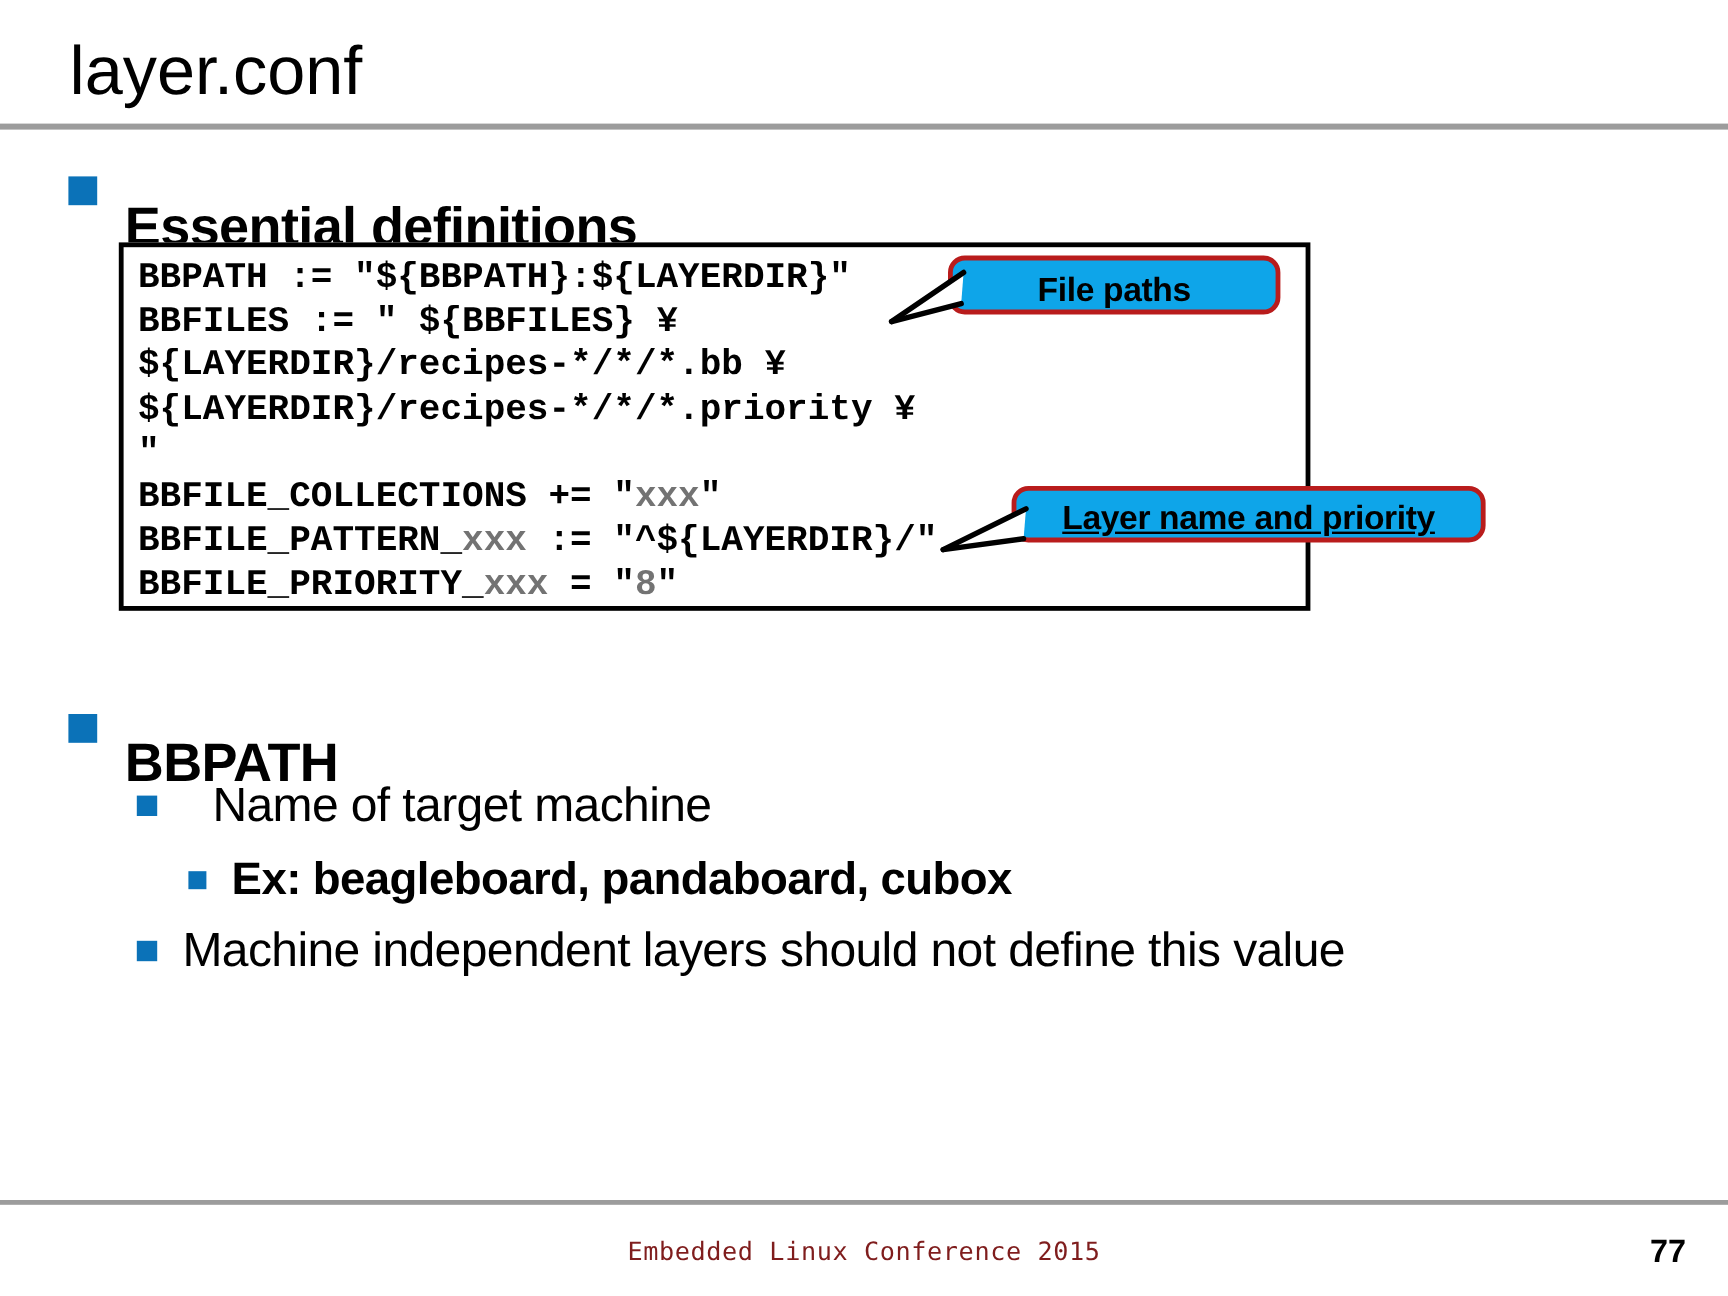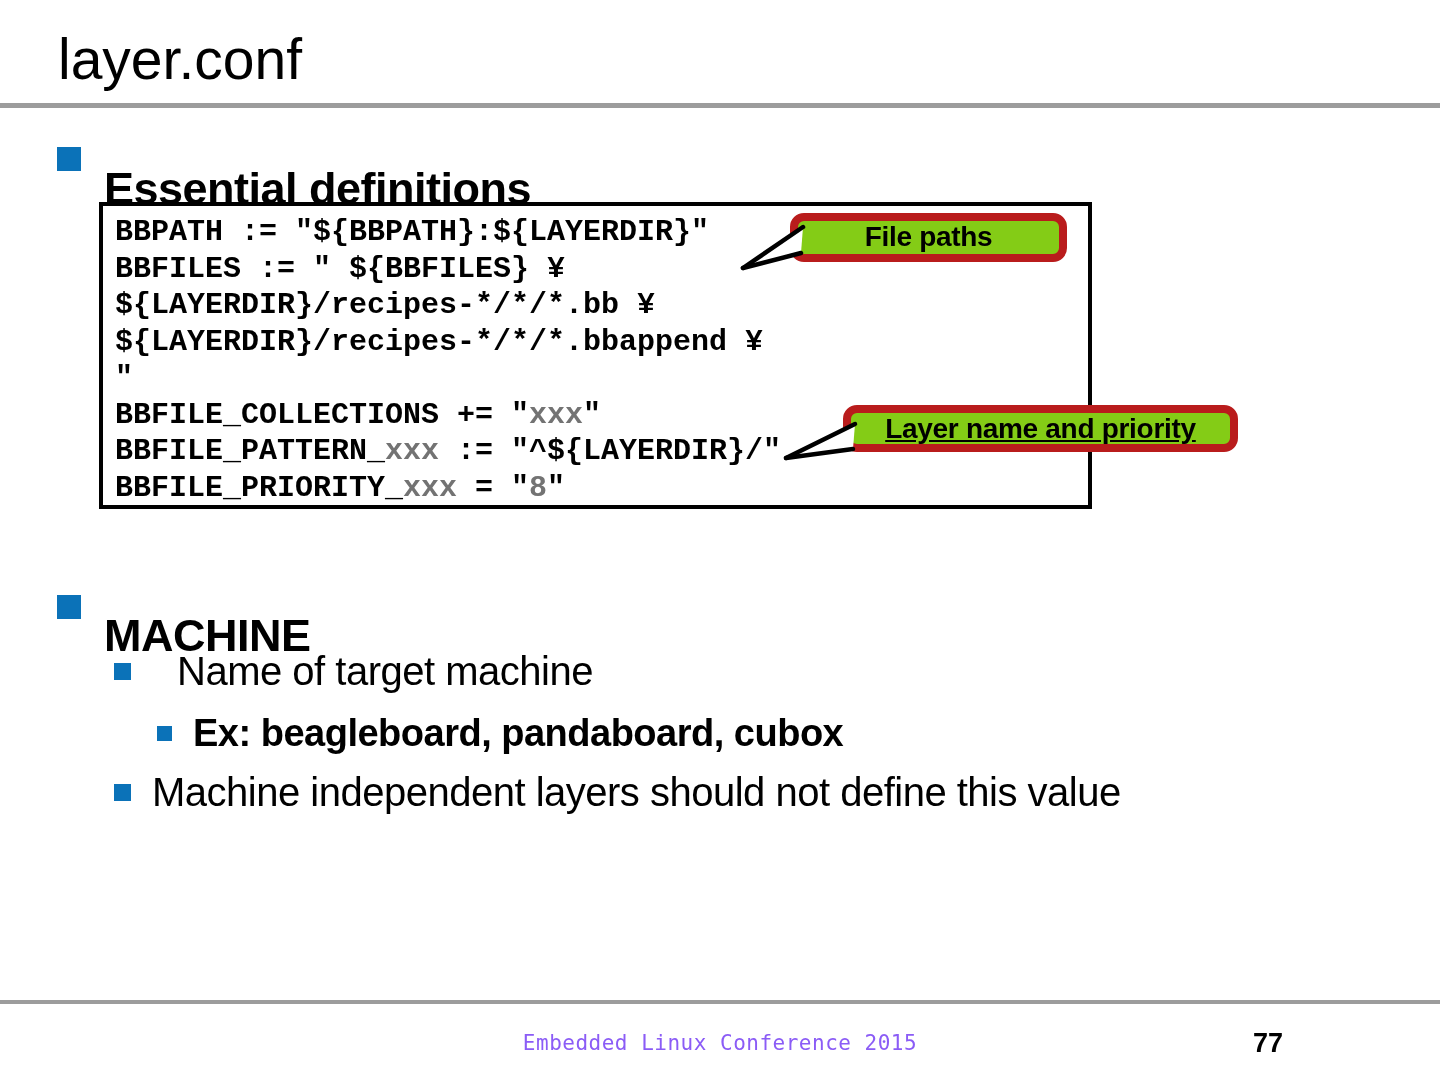--- a/index.html
+++ b/index.html
@@ -31,62 +31,62 @@
     padding:8px 0 0 12px; z-index:1;
   }
   .code-line {
     font-family:"Liberation Mono", "DejaVu Sans Mono", monospace;
     font-weight:700; font-size:30px; line-height:36.5px;
     white-space:pre; color:#000;
   }
   .code-line .red { color:#737373; }
   
   .callout {
-    position:absolute; box-sizing:border-box; background:#84cc16;
-    border:8px solid #b91c1c; border-radius:14px; z-index:2;
-    display:flex; align-items:flex-start; justify-content:center;
+    position:absolute; box-sizing:border-box; background:#0ea5e9;
+    border:4px solid #b91c1c; border-radius:14px; z-index:2;
+    display:flex; align-items:flex-end; justify-content:center;
     font-size:28px; font-weight:700; letter-spacing:-0.3px;
   }
   .callout-file { left:790px; top:213px; width:277px; height:49px; }
   .callout-layer { left:843px; top:405px; width:395px; height:47px;text-decoration:underline; }
   .tails {
     position:absolute; left:0; top:0; width:1440px; height:1080px;
     z-index:3; pointer-events:none;
   }
   
   .rule-bottom {
     position:absolute; left:0; top:1000px; width:1440px; height:4px;
     background:#9c9c9c;
   }
   .footer-text {
     position:absolute; left:0; top:1031px; width:1440px; text-align:center;
-    font-family:"DejaVu Sans Mono", monospace; font-size:21px; color:#8b5cf6;
+    font-family:"DejaVu Sans Mono", monospace; font-size:21px; color:#7f1d1d;
     letter-spacing:0.5px;
   }
   .page-number {
-    position:absolute; left:1238px; top:1028px; width:60px; text-align:center;
+    position:absolute; left:1360px; top:1028px; width:60px; text-align:center;
     font-size:27px; font-weight:700; color:#000;
   }
 </style>
 </head>
 <body>
 
 <div class="slide">
 
   <div class="title">layer.conf</div>
   <div class="rule-top"></div>
 
   <div class="bullet-sq b-l1" style="left:57px; top:147px;"></div>
   <div class="h1-text" style="left:104px; top:134px;">Essential definitions</div>
 
   <div class="code-box">
     <div class="code-line"><span>BBPATH := "${BBPATH}:${LAYERDIR}"</span></div>
     <div class="code-line"><span>BBFILES := " ${BBFILES} ¥</span></div>
     <div class="code-line"><span>${LAYERDIR}/recipes-*/*/*.bb ¥</span></div>
-    <div class="code-line"><span>${LAYERDIR}/recipes-*/*/*.bbappend ¥</span></div>
+    <div class="code-line"><span>${LAYERDIR}/recipes-*/*/*.priority ¥</span></div>
     <div class="code-line"><span>"</span></div>
     <div class="code-line"><span>BBFILE_COLLECTIONS += "</span><span class="red">xxx</span><span>"</span></div>
     <div class="code-line"><span>BBFILE_PATTERN_</span><span class="red">xxx</span><span> := "^${LAYERDIR}/"</span></div>
     <div class="code-line"><span>BBFILE_PRIORITY_</span><span class="red">xxx</span><span> = "</span><span class="red">8</span><span>"</span></div>
   </div>
 
   <div class="callout callout-file">
     <span>File paths</span>
   </div>
   <div class="callout callout-layer">
@@ -96,21 +96,21 @@
   <svg class="tails" viewBox="0 0 1440 1080" xmlns="http://www.w3.org/2000/svg">
     <polygon points="803,227 743,268 801,253" fill="#ffffff" stroke="none"></polygon>
     <line x1="803" y1="227" x2="743" y2="268" stroke="#000" stroke-width="4.5" stroke-linecap="round"></line>
     <line x1="801" y1="253" x2="743" y2="268" stroke="#000" stroke-width="4.5" stroke-linecap="round"></line>
     <polygon points="855,424 786,458 853,449" fill="#ffffff" stroke="none"></polygon>
     <line x1="855" y1="424" x2="786" y2="458" stroke="#000" stroke-width="4.5" stroke-linecap="round"></line>
     <line x1="853" y1="449" x2="786" y2="458" stroke="#000" stroke-width="4.5" stroke-linecap="round"></line>
   </svg>
 
   <div class="bullet-sq b-l1" style="left:57px; top:595px;"></div>
-  <div class="h1-text" style="left:104px; top:581px;">MACHINE</div>
+  <div class="h1-text" style="left:104px; top:581px;">BBPATH</div>
 
   <div class="bullet-sq b-l2" style="left:114px; top:663px;"></div>
   <div class="l2-text" style="left:152px; top:649px;margin-left:25px;">Name of target machine</div>
 
   <div class="bullet-sq b-l3" style="left:157px; top:726px;"></div>
   <div class="l3-text" style="left:193px; top:712px;font-weight:bold;">Ex: beagleboard, pandaboard, cubox</div>
 
   <div class="bullet-sq b-l2" style="left:114px; top:784px;"></div>
   <div class="l2-text" style="left:152px; top:770px;">Machine independent layers should not define this value</div>
 

